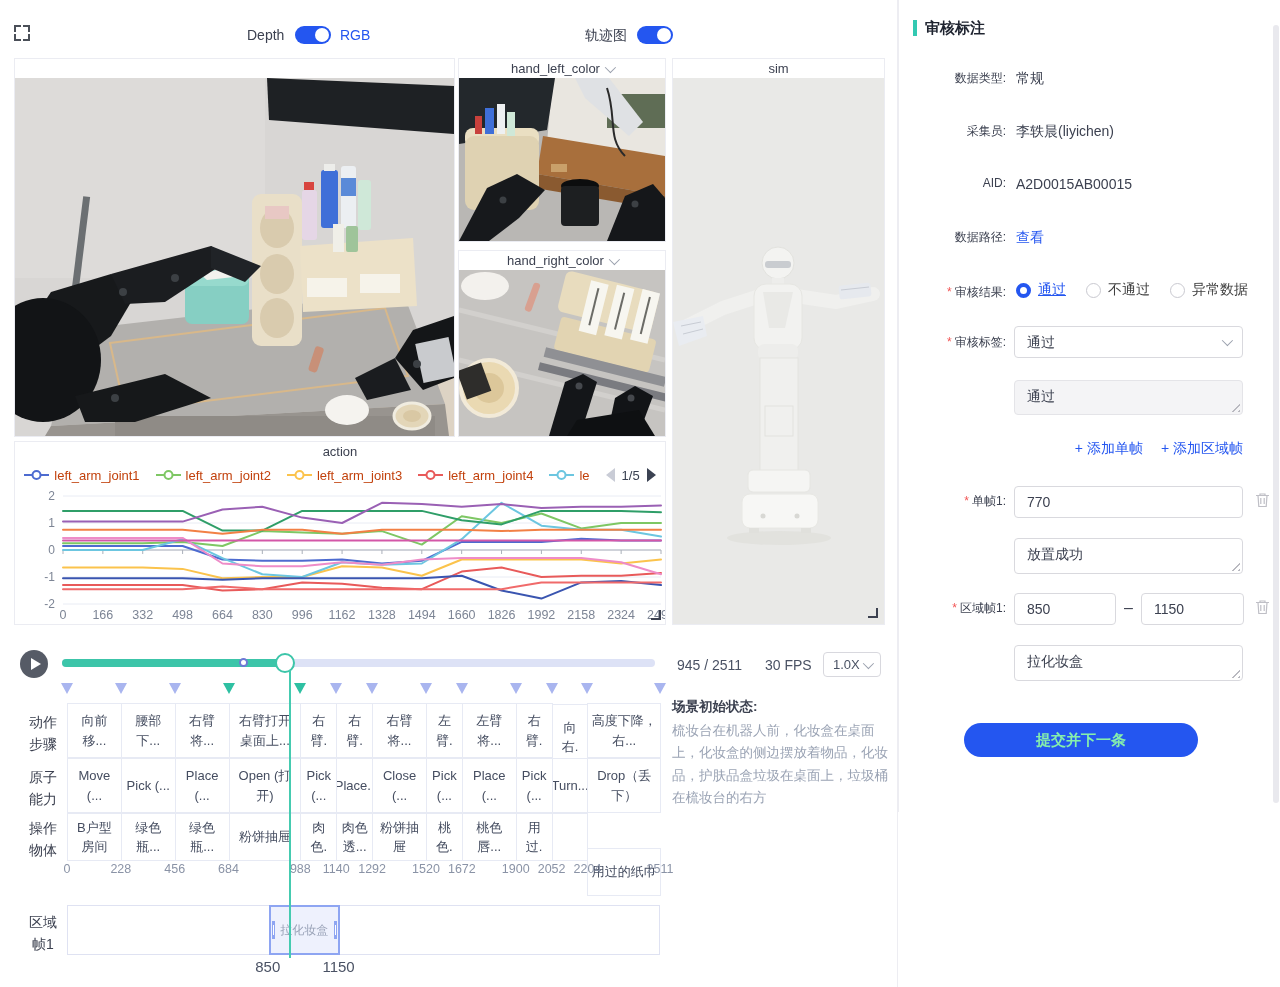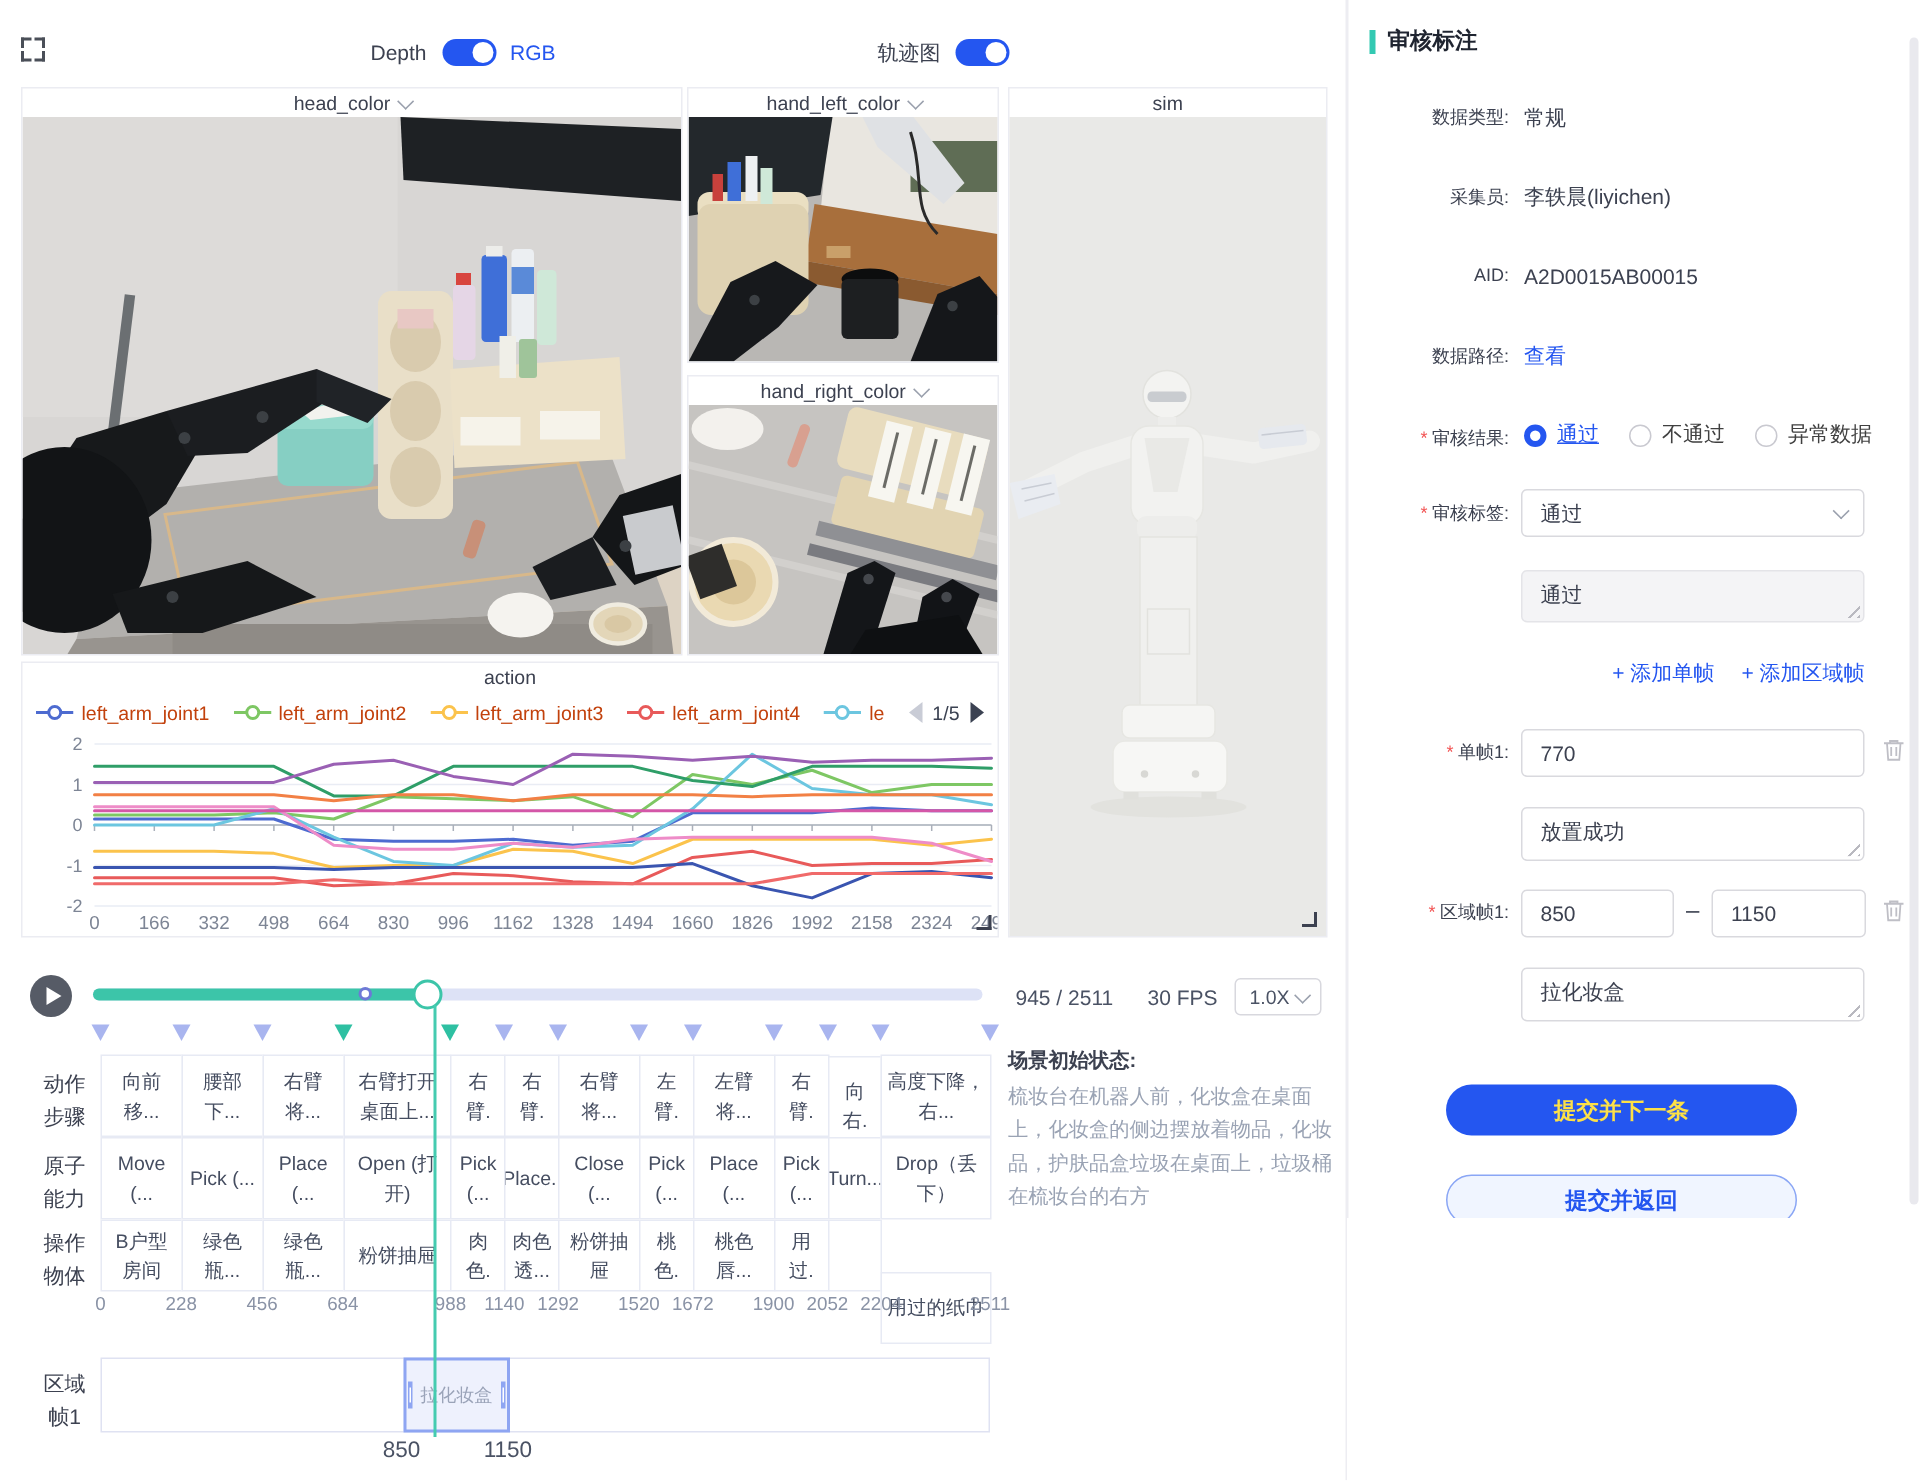--- a/index.html
+++ b/index.html
@@ -87,21 +87,21 @@
   .ta{position:absolute;left:115px;width:229px;border:1px solid #d9d9de;border-radius:4px;box-sizing:border-box;
        font-size:14px;color:#3c4150;padding:7px 12px;background:#fff;cursor:text;}
   .ta::after{content:"";position:absolute;right:2px;bottom:2px;width:9px;height:9px;
        background:repeating-linear-gradient(-45deg,#b9b9c0 0 1.5px,transparent 1.5px 4.5px);
        clip-path:polygon(100% 0,100% 100%,0 100%);}
   .ta.dis{background:#f4f4f6;border-color:#e4e4e8;}
   .add-links{position:absolute;left:115px;width:229px;display:flex;justify-content:flex-end;gap:18px;font-size:14px;}
   .trash{position:absolute;left:356px;cursor:pointer;}
   .btn{position:absolute;left:65px;width:234px;height:34px;border-radius:17px;font-size:15px;display:flex;
        align-items:center;justify-content:center;cursor:pointer;box-sizing:border-box;}
-  .btn-solid{background:#2456f0;color:#fde047;font-weight:bold;}
+  .btn-solid{background:#2456f0;color:#86efac;font-weight:bold;}
   .btn-outline{background:#f0f5ff;color:#2456f0;border:1px solid #8aa6f5;font-weight:bold;}
   .scrollbar{position:absolute;right:1px;top:25px;width:6px;height:778px;border-radius:3px;background:#e9e9ee;cursor:pointer;}
   .divider{position:absolute;left:897px;top:0;bottom:0;width:1px;background:#ededf2;}
 </style>
 </head>
 <body>
 
 <div class="page">
 
   <div class="fs-icon">
@@ -110,23 +110,20 @@
       <span class="fs-bl"></span>
       <span class="fs-br"></span>
   </div>
   <span class="top-label" style="left:247px;">Depth</span>
   <div class="switch" style="left:295px;"></div>
   <span class="top-label blue" style="left:340px;">RGB</span>
   <span class="top-label" style="left:585px;">轨迹图</span>
   <div class="switch" style="left:637px;"></div>
 
   <div class="panel" style="left:14px;top:58px;width:441px;height:379px;">
-    <div class="panel-title">
-      <span>head_color</span><span class="chev"></span>
-    </div>
     <div class="panel-body">
       <svg width="439" height="358" viewBox="0 0 439 358">
         <rect width="439" height="358" fill="#d8d6d4"></rect>
         <rect width="250" height="200" fill="#dddbd9"></rect>
         <polygon points="252,0 439,8 439,56 254,42" fill="#1e2124"></polygon>
         <polygon points="358,290 439,268 439,358 328,358" fill="#ddd3c4"></polygon>
         <rect x="60" y="118" width="7" height="135" fill="#6b6f72" transform="rotate(7 63 185)"></rect>
         <polygon points="58,252 388,214 430,326 36,348" fill="#b2b0ad"></polygon>
         <polygon points="95,265 370,230 393,298 110,333" fill="none" stroke="#d8b88a" stroke-width="2"></polygon>
         <polygon points="36,348 430,326 434,358 30,358" fill="#98948f"></polygon>
@@ -559,17 +556,16 @@
       <span>1150</span>
     </div>
     <svg class="trash" style="top:599px;" width="15" height="16" viewBox="0 0 15 16">
       <path d="M1,3.5 H14 M5,3.5 V2 H10 V3.5 M3,3.5 L3.8,14.5 H11.2 L12,3.5 M5.8,6 V12 M9.2,6 V12" stroke="#bfbfc6" stroke-width="1.2" fill="none"></path>
     </svg>
     <div class="ta" style="top:645px;height:36px;">
       <span>拉化妆盒</span>
     </div>
 
     <div class="btn btn-solid" style="top:723px;">提交并下一条</div>
-    <div class="btn btn-outline" style="top:783px;">提交并返回</div>
   </div>
 
   <div class="scrollbar"></div>
 </div>
 
 </body></html>

